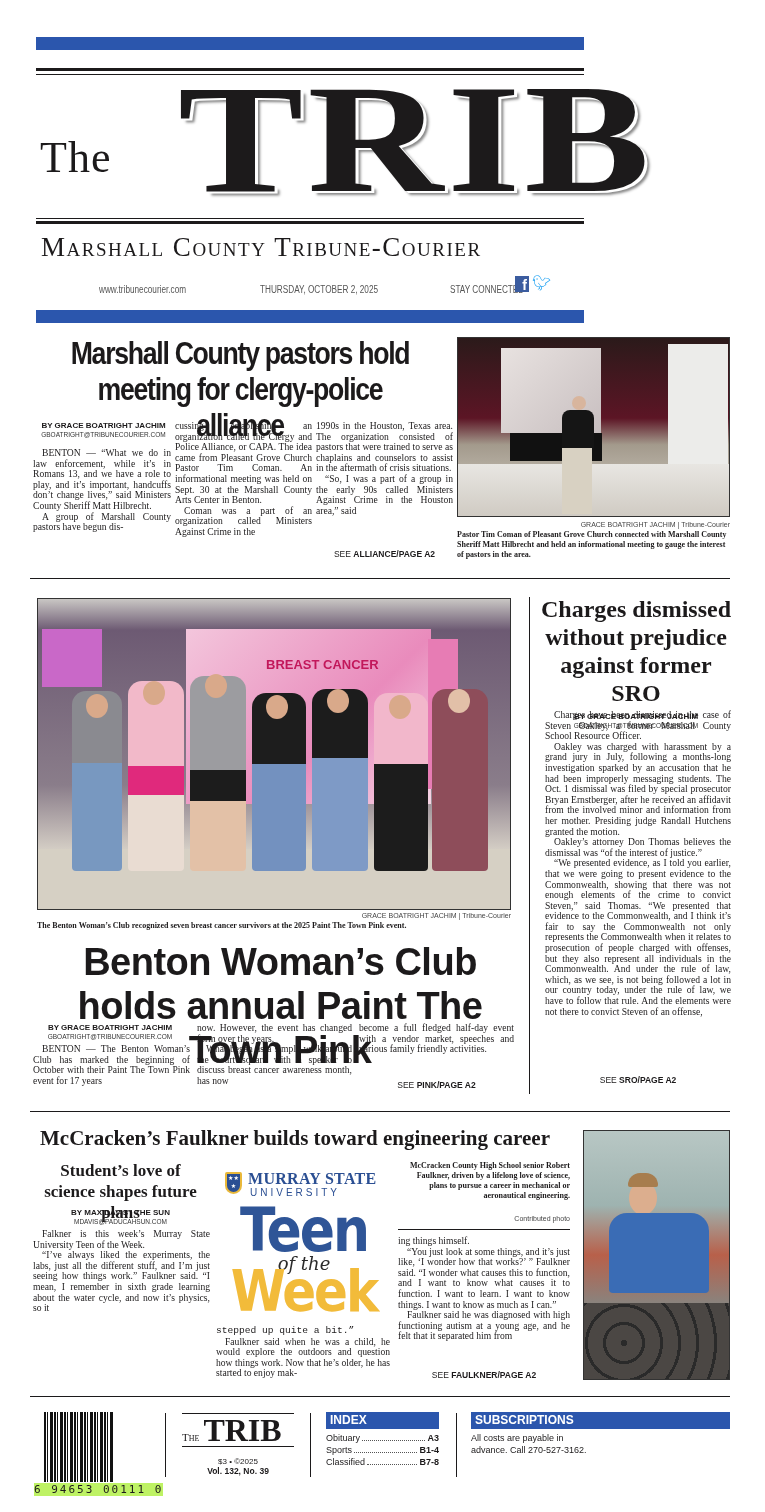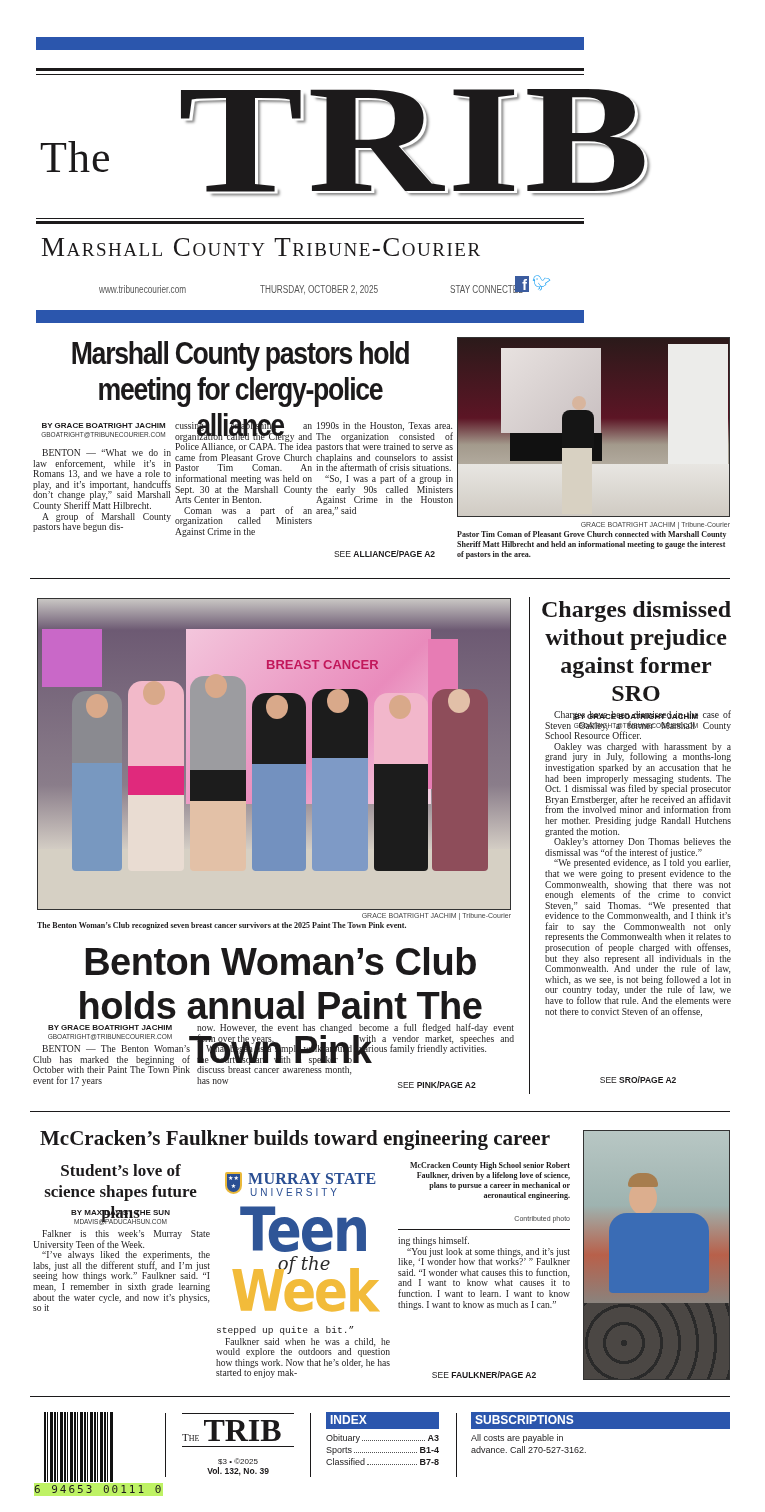--- a/index.html
+++ b/index.html
@@ -90,21 +90,21 @@
 </header>
 
 <section>
   <h1 class="abs hl-sans" style="left:30px;top:336px;width:420px;">Marshall County pastors hold meeting for clergy-police alliance</h1>
 
   <div class="abs" style="left:36px;top:421px;width:135px;">
     <div class="byline">BY GRACE BOATRIGHT JACHIM</div>
     <div class="email">GBOATRIGHT@TRIBUNECOURIER.COM</div>
   </div>
   <div class="abs body-text" style="left:33px;top:448px;width:138px;">
-    <p>BENTON — “What we do in law enforcement, while it’s in Romans 13, and we have a role to play, and it’s important, handcuffs don’t change play,” said Marshall County Sheriff Matt Hilbrecht.</p>
+    <p>BENTON — “What we do in law enforcement, while it’s in Romans 13, and we have a role to play, and it’s important, handcuffs don’t change lives,” said Ministers County Sheriff Matt Hilbrecht.</p>
     <p>A group of Marshall County pastors have begun dis-</p>
   </div>
   <div class="abs body-text" style="left:175px;top:421px;width:137px;">
     <p style="text-indent:0;">cussing establishing an organization called the Clergy and Police Alliance, or CAPA. The idea came from Pleasant Grove Church Pastor Tim Coman. An informational meeting was held on Sept. 30 at the Marshall County Arts Center in Benton.</p>
     <p>Coman was a part of an organization called Ministers Against Crime in the</p>
   </div>
   <div class="abs body-text" style="left:316px;top:421px;width:137px;">
     <p style="text-indent:0;">1990s in the Houston, Texas area. The organization consisted of pastors that were trained to serve as chaplains and counselors to assist in the aftermath of crisis situations.</p>
     <p>“So, I was a part of a group in the early 90s called Ministers Against Crime in the Houston area,” said</p>
   </div>
@@ -221,20 +221,21 @@
     <p style="text-indent:0;font-family:Liberation Mono, monospace;">stepped up quite a bit.”</p>
     <p>Faulkner said when he was a child, he would explore the outdoors and question how things work. Now that he’s older, he has started to enjoy mak-</p>
   </div>
 
   <div class="abs caption" style="left:398px;top:1161px;width:172px;text-align:right;">McCracken County High School senior Robert Faulkner, driven by a lifelong love of science, plans to pursue a career in mechanical or aeronautical engineering.</div>
   <div class="abs credit" style="left:398px;top:1215px;width:172px;">Contributed photo</div>
   <div class="abs divider-h" style="left:398px;top:1229px;width:172px;"></div>
   <div class="abs body-text" style="left:398px;top:1236px;width:172px;">
     <p style="text-indent:0;">ing things himself.</p>
     <p>“You just look at some things, and it’s just like, ‘I wonder how that works?’ ” Faulkner said. “I wonder what causes this to function, and I want to know what causes it to function. I want to learn. I want to know things. I want to know as much as I can.”</p>
+    <p>Faulkner said he was diagnosed with high functioning autism at a young age, and he felt that it separated him from</p>
   </div>
   <div class="abs see" style="left:398px;top:1370px;width:172px;">
     <span>SEE </span><b>FAULKNER/PAGE A2</b>
   </div>
 
   <div class="abs photo photo-teen" style="left:583px;top:1130px;width:147px;height:250px;">
     <div class="abs" style="left:45px;top:50px;width:28px;height:34px;border-radius:50%;background:#dcae8e;"></div>
     <div class="abs" style="left:44px;top:42px;width:30px;height:14px;border-radius:12px 12px 2px 2px;background:#a77d4e;"></div>
     <div class="abs" style="left:25px;top:82px;width:100px;height:80px;border-radius:18px 18px 4px 4px;background:#3a6cb5;"></div>
     <div class="abs" style="left:0;top:172px;width:147px;height:78px;background:repeating-radial-gradient(circle at 40px 40px,#2a2a2a 0 3px,transparent 3px 18px),#4b4744;"></div>

